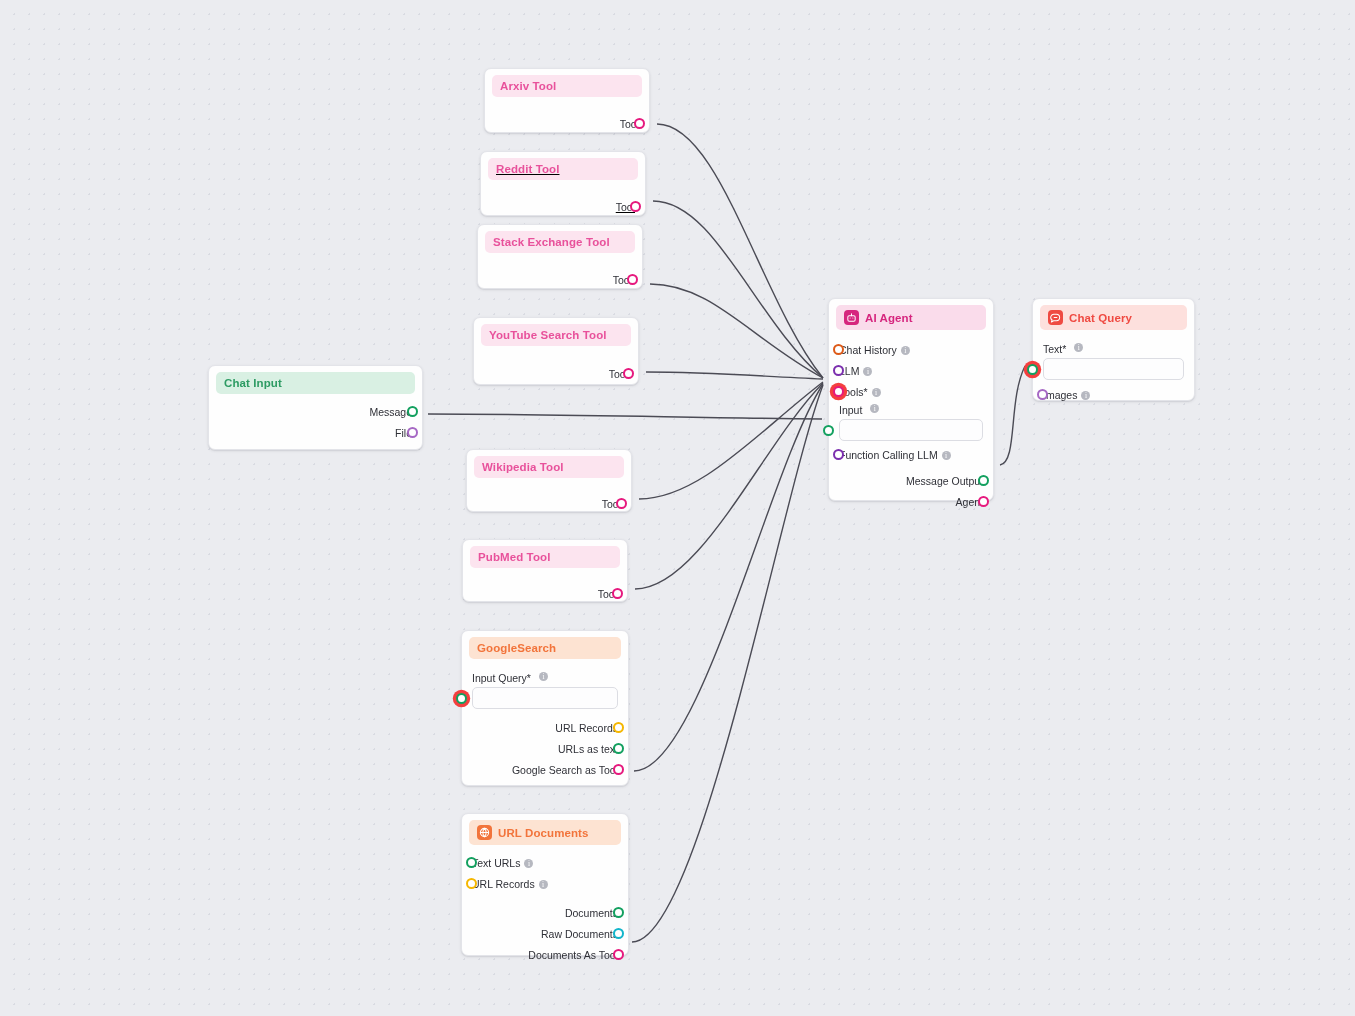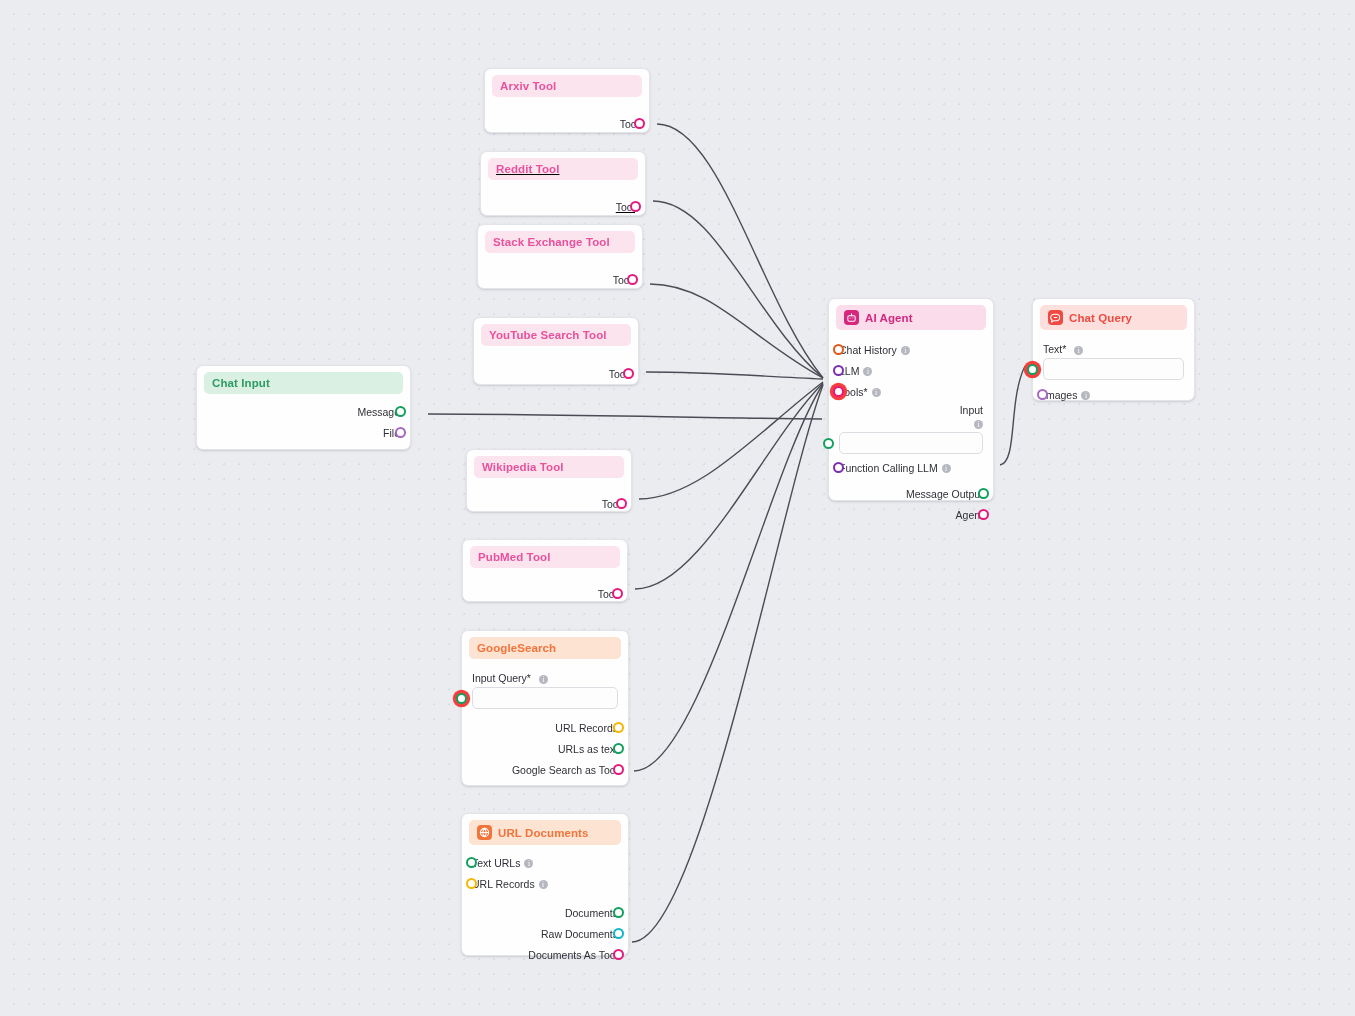--- a/index.html
+++ b/index.html
@@ -90,21 +90,21 @@
     margin: 3px 0;
     font-size: 10.5px;
     color: #2f3037;
   }
   .row.out { justify-content: flex-end; }
   .row-label { white-space: nowrap; }
   .field-label {
     font-size: 10.5px;
     color: #2f3037;
     display: flex;
-    align-items: flex-end;
+    align-items: flex-start;
     gap: 4px;
     margin: 5px 0 3px 0;
   }
   .textbox {
     height: 22px;
     border: 1px solid #dcdde3;
     border-radius: 5px;
     background: #fdfdfe;
   }
 
@@ -234,21 +234,21 @@
       <span>PubMed Tool</span>
     </div>
     <div class="node-body">
       <div class="row out" style="margin-top:9px;">
         <span class="row-label">Tool</span>
         <span class="port right p-pink" style="top:3px;"></span>
       </div>
     </div>
   </div>
 
-  <div class="node" style="left:196px; top:365px; width:215px; height:85px;">
+  <div class="node" style="left:208px; top:365px; width:215px; height:85px;">
     <div class="node-header hdr-green">
       <span>Chat Input</span>
     </div>
     <div class="node-body" style="padding-top:6px;">
       <div class="row out">
         <span class="row-label">Message</span>
         <span class="port right p-green" style="top:3px;"></span>
       </div>
       <div class="row out">
         <span class="row-label">File</span>
@@ -340,21 +340,21 @@
       <div class="row">
         <span class="port left p-purple" style="top:3px;"></span>
         <span class="row-label">LLM</span>
         <i class="info">i</i>
       </div>
       <div class="row">
         <span class="port left p-pink hl" style="top:3px;"></span>
         <span class="row-label">Tools*</span>
         <i class="info">i</i>
       </div>
-      <div class="field-label" style="margin-top:3px;flex-direction:column;">
+      <div class="field-label" style="margin-top:3px;">
         <span>Input</span>
         <i class="info">i</i>
       </div>
       <div style="position:relative;">
         <span class="port left p-green" style="top:6px; left:-16px;"></span>
         <input class="textbox" style="width: 100%; box-sizing: border-box; font-family: &quot;Liberation Sans&quot;, sans-serif; font-size: 10.5px; padding: 0px 6px; outline: none;" placeholder="">
       </div>
       <div class="row" style="margin-top:5px;">
         <span class="port left p-purple" style="top:3px;"></span>
         <span class="row-label">Function Calling LLM</span>

